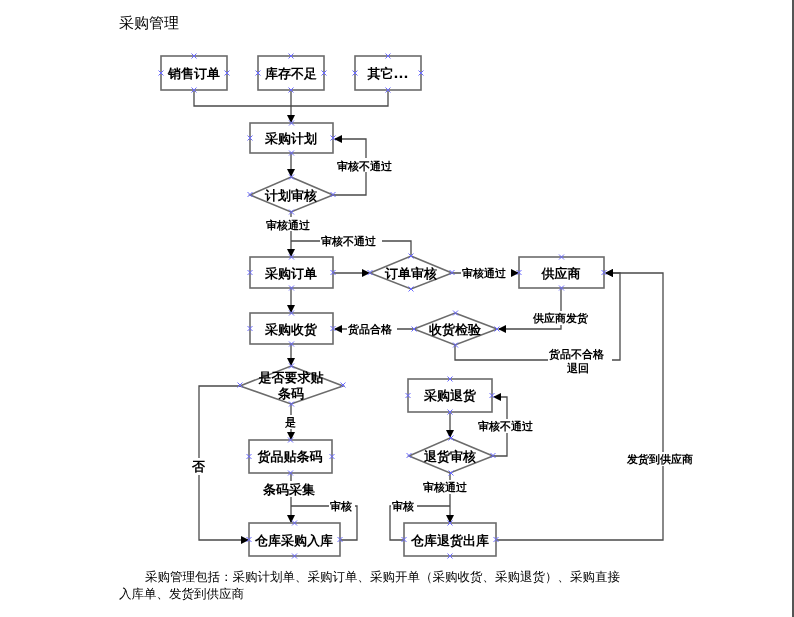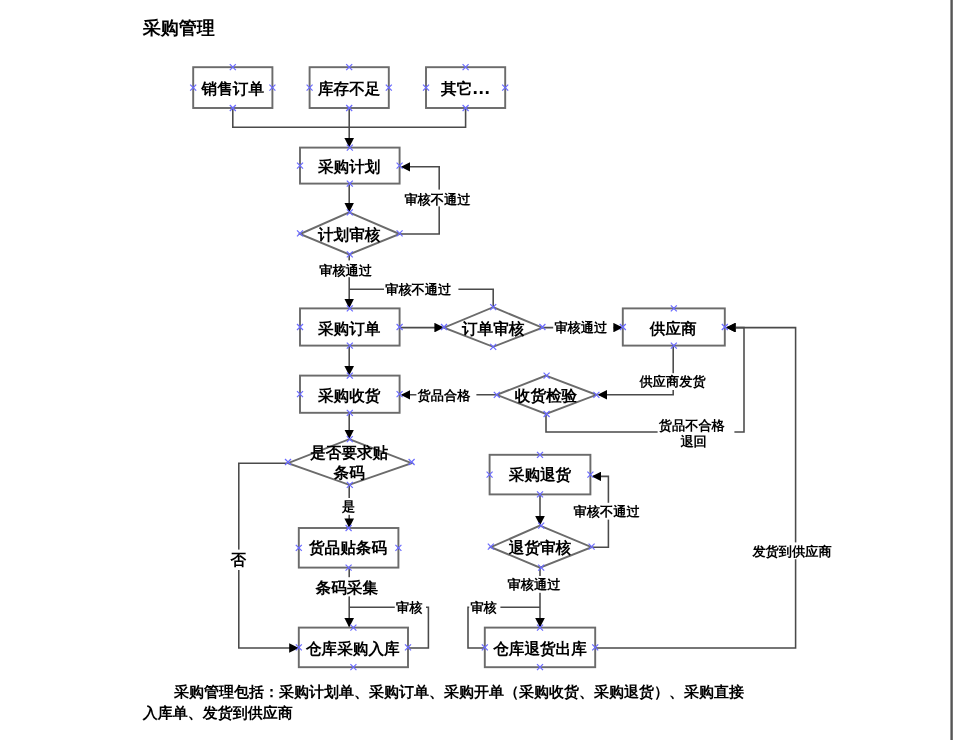--- a/index.html
+++ b/index.html
@@ -5,33 +5,32 @@
   html, body { margin: 0; padding: 0; }
   body {
     width: 794px; height: 617px; position: relative; overflow: hidden;
     background: #ffffff;
     font-family: "DejaVu Sans", sans-serif;
     color: #000;
   }
   .right-rule { position: absolute; left: 792px; top: 0; width: 2px; height: 617px; background: #555; }
   .page-title {
     position: absolute; left: 119px; top: 14px;
-    font-size: 15px; font-weight: bold; letter-spacing: 0px;
+    font-size: 15px; font-weight: normal; letter-spacing: 0px;
   }
   svg.flow { position: absolute; left: 0; top: 0; }
   .node-label { font-size: 13px; font-weight: bold; fill: #000; }
   .edge-label { font-size: 11px; font-weight: bold; fill: #000; }
   .box { fill: #fff; stroke: #6b6b6b; stroke-width: 1.6; }
   .line { fill: none; stroke: #4a4a4a; stroke-width: 1.3; }
   .cx { stroke: #6a6aff; stroke-width: 1; }
   .footer {
     position: absolute; left: 119px; top: 568px; width: 560px;
     font-size: 12.5px; line-height: 17px; color: #000;
     font-family: "DejaVu Sans", sans-serif;
-    font-weight: bold;
   }
   .footer .indent { display: inline-block; width: 26px; }
 </style>
 </head>
 <body>
 
 <div class="right-rule"></div>
 
 <div class="page-title">采购管理</div>
 

